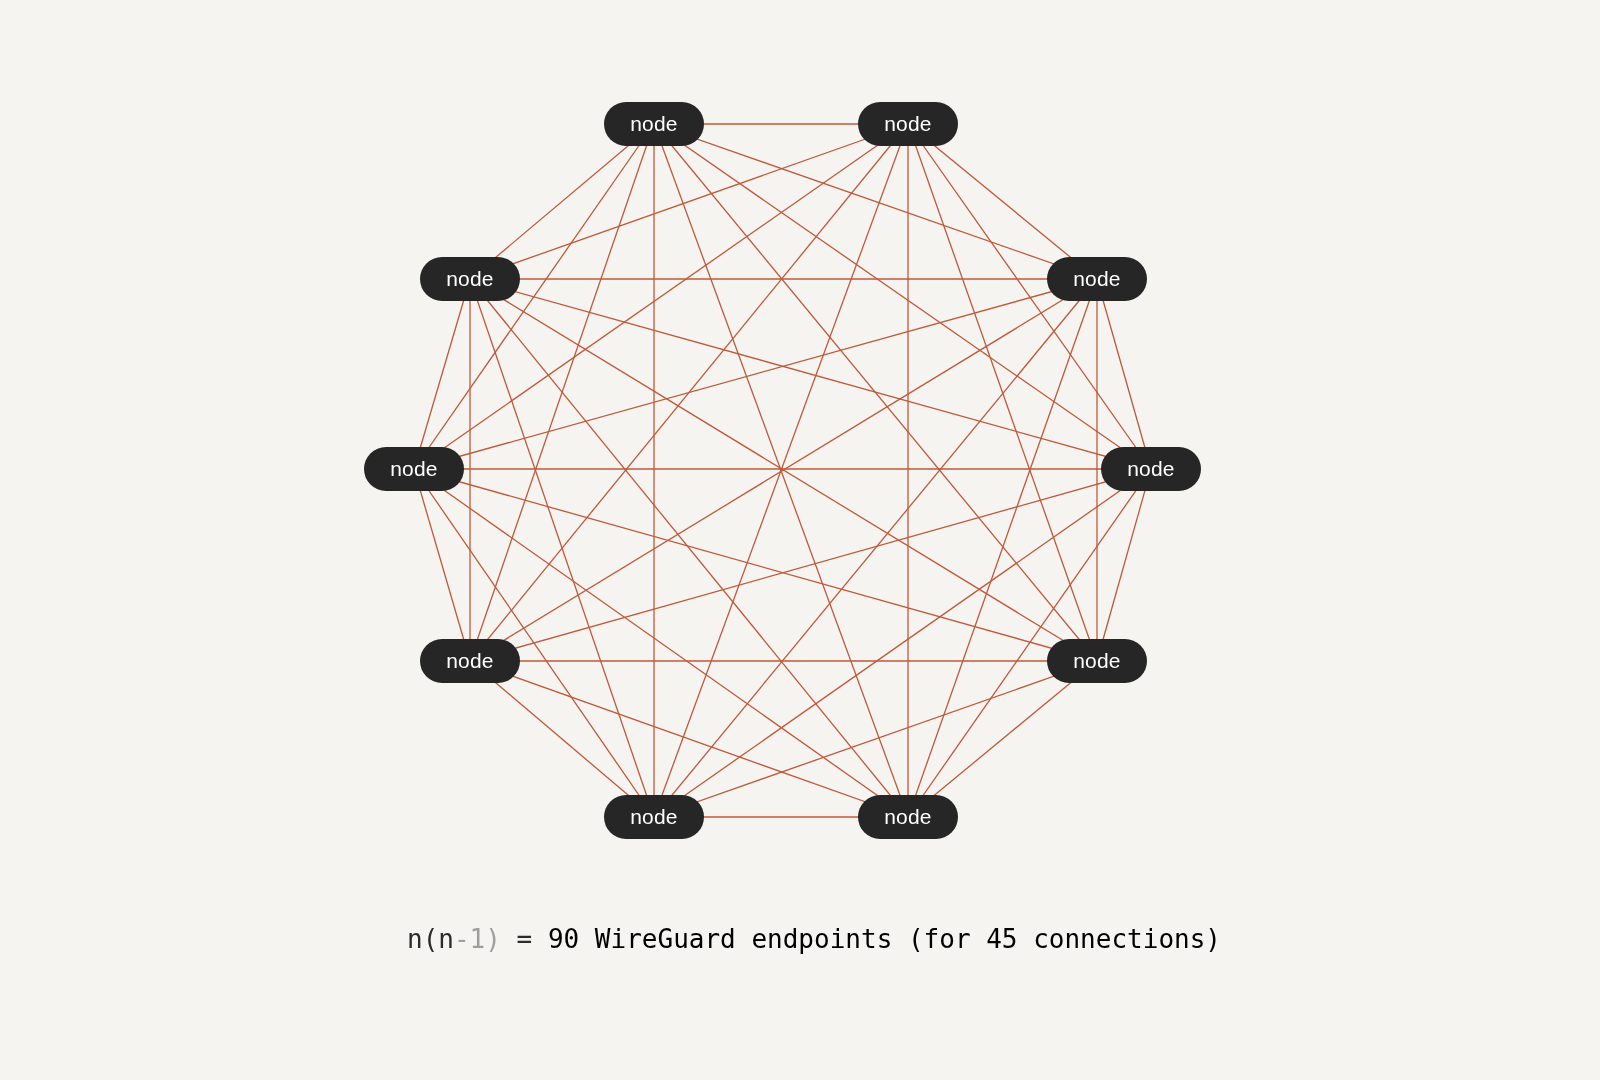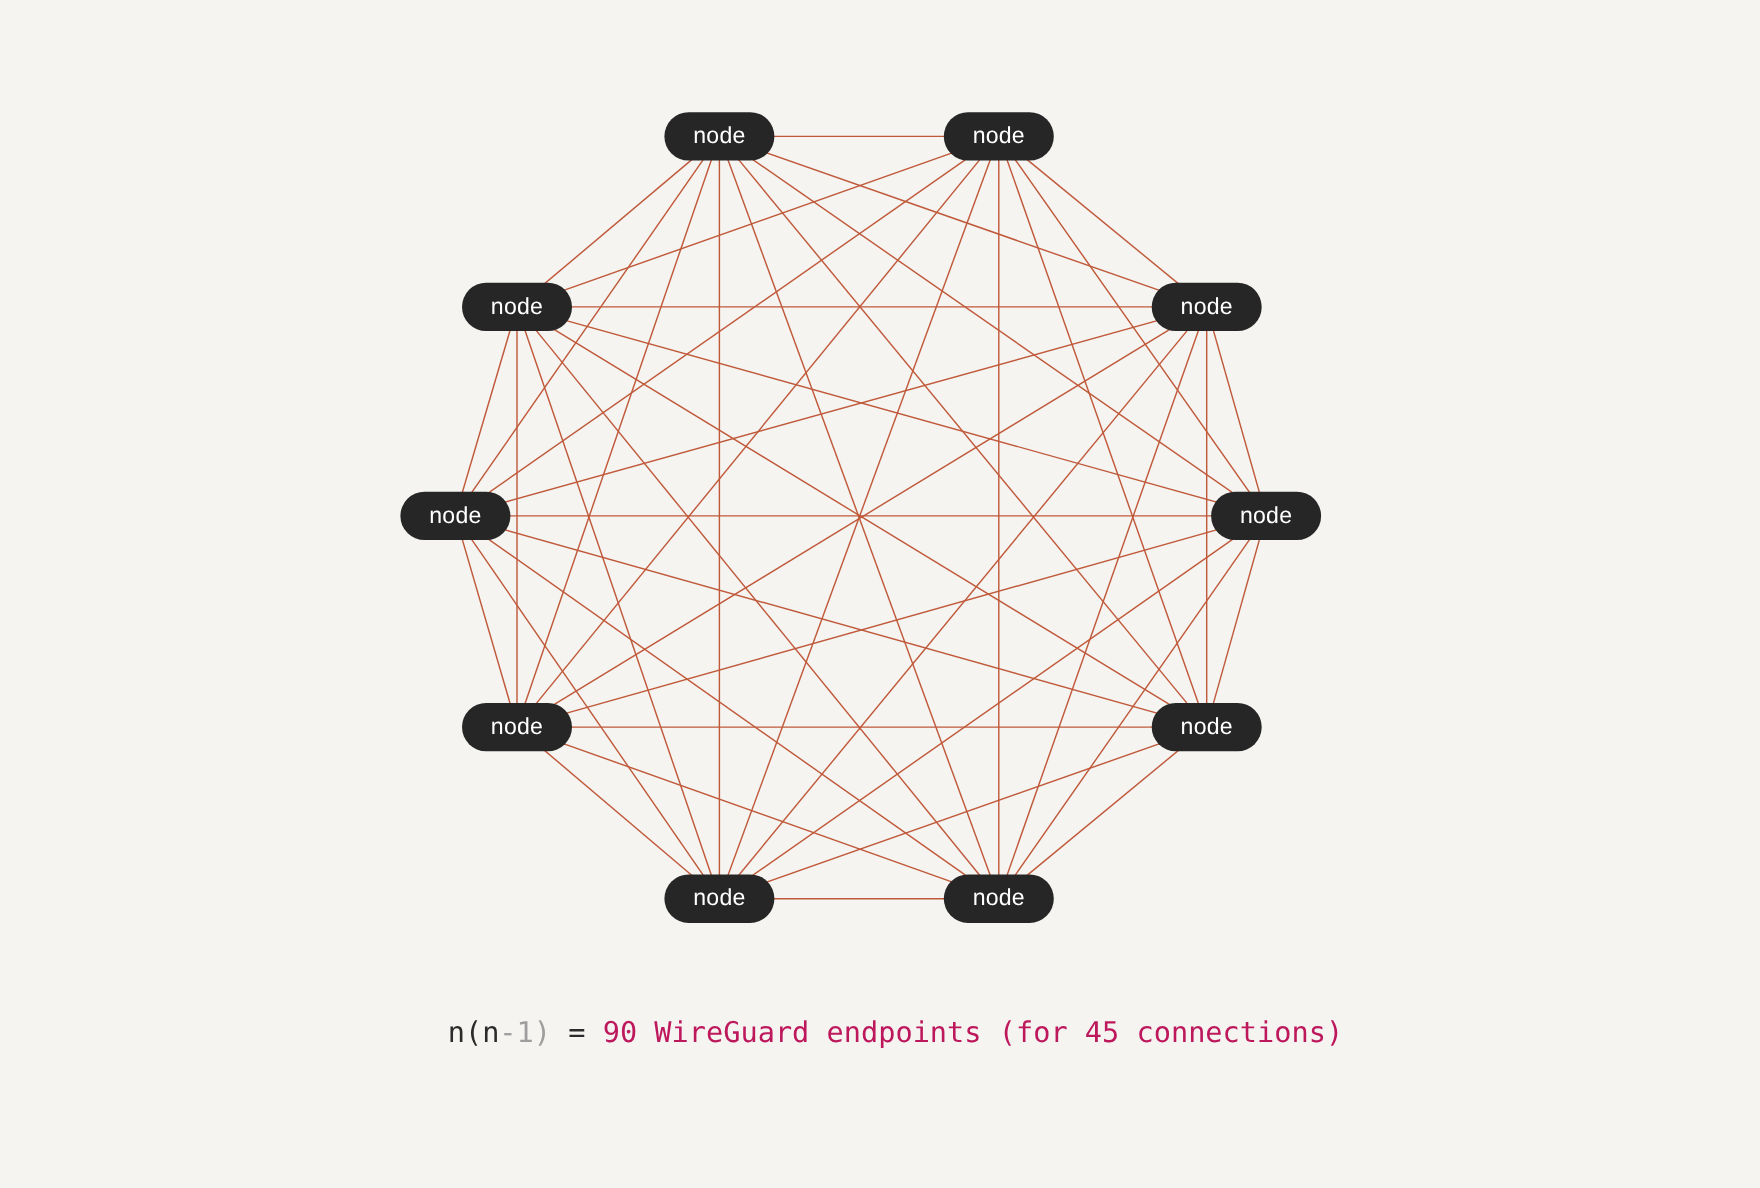--- a/index.html
+++ b/index.html
@@ -114,15 +114,15 @@
       <div class="node-pill" style="left: 1097px; top: 279px; background: rgb(38, 38, 38); color: rgb(255, 255, 255);">node</div>
       <div class="node-pill" style="left: 1151px; top: 469px; background: rgb(38, 38, 38); color: rgb(255, 255, 255);">node</div>
       <div class="node-pill" style="left: 1097px; top: 661px; background: rgb(38, 38, 38); color: rgb(255, 255, 255);">node</div>
       <div class="node-pill" style="left: 908px; top: 817px; background: rgb(38, 38, 38); color: rgb(255, 255, 255);">node</div>
       <div class="node-pill" style="left: 654px; top: 817px; background: rgb(38, 38, 38); color: rgb(255, 255, 255);">node</div>
       <div class="node-pill" style="left: 470px; top: 661px; background: rgb(38, 38, 38); color: rgb(255, 255, 255);">node</div>
       <div class="node-pill" style="left: 414px; top: 469px; background: rgb(38, 38, 38); color: rgb(255, 255, 255);">node</div>
       <div class="node-pill" style="left: 470px; top: 279px; background: rgb(38, 38, 38); color: rgb(255, 255, 255);">node</div>
     </div>
 
-  <div class="caption"><span style="color: rgb(43, 43, 43); margin-left: 28px;">n(n</span><span style="color: rgb(158, 158, 158);">-1)</span><span style="color: rgb(43, 43, 43);"> = </span><span style="color: #be185d;">90 WireGuard endpoints (for 45 connections)</span></div>
+  <div class="caption"><span style="color: rgb(43, 43, 43); margin-left: 28px;">n(n</span><span style="color: rgb(158, 158, 158);">-1)</span><span style="color: rgb(43, 43, 43);"> = </span><span style="color: #000000;">90 WireGuard endpoints (for 45 connections)</span></div>
 
 </div>
 
 </body></html>

